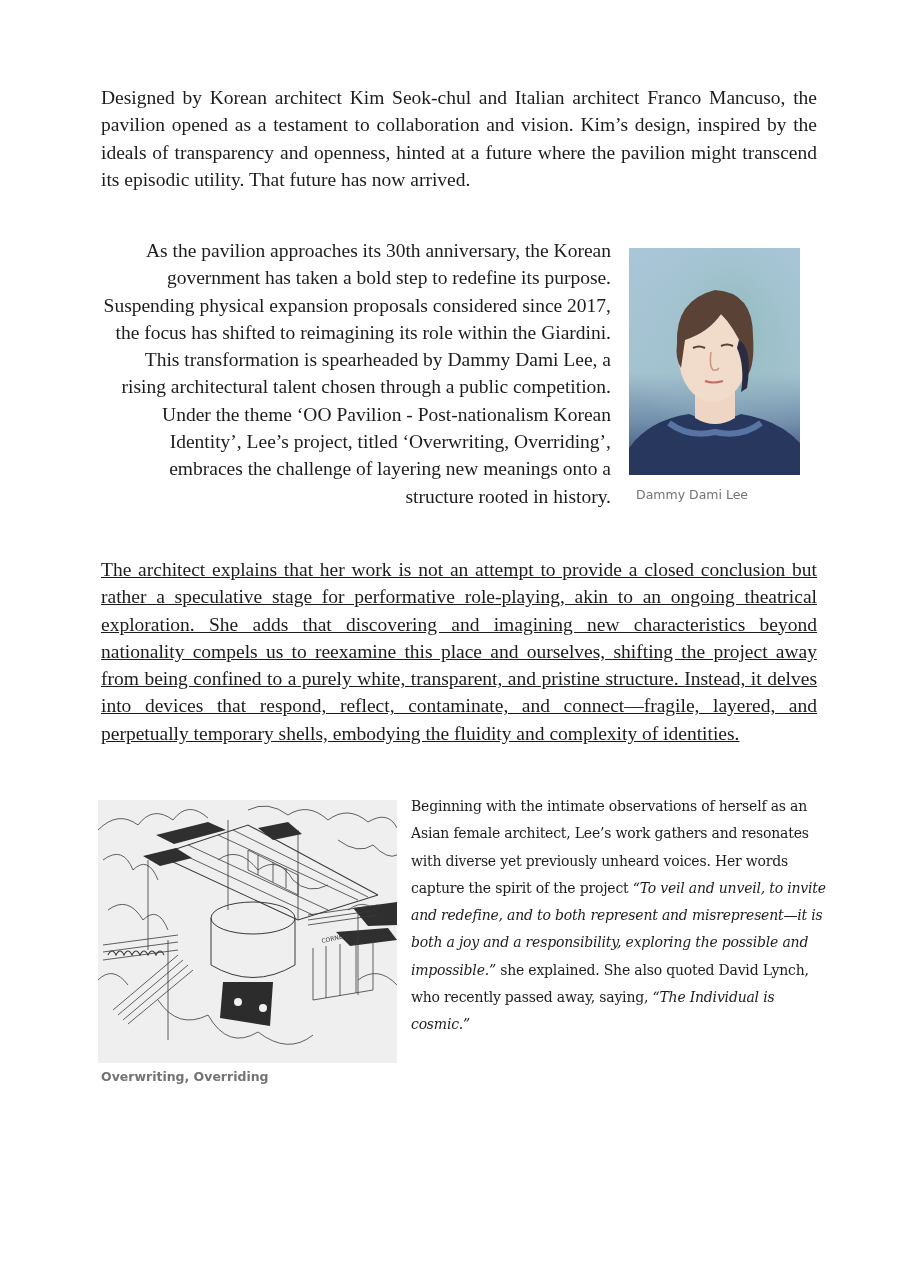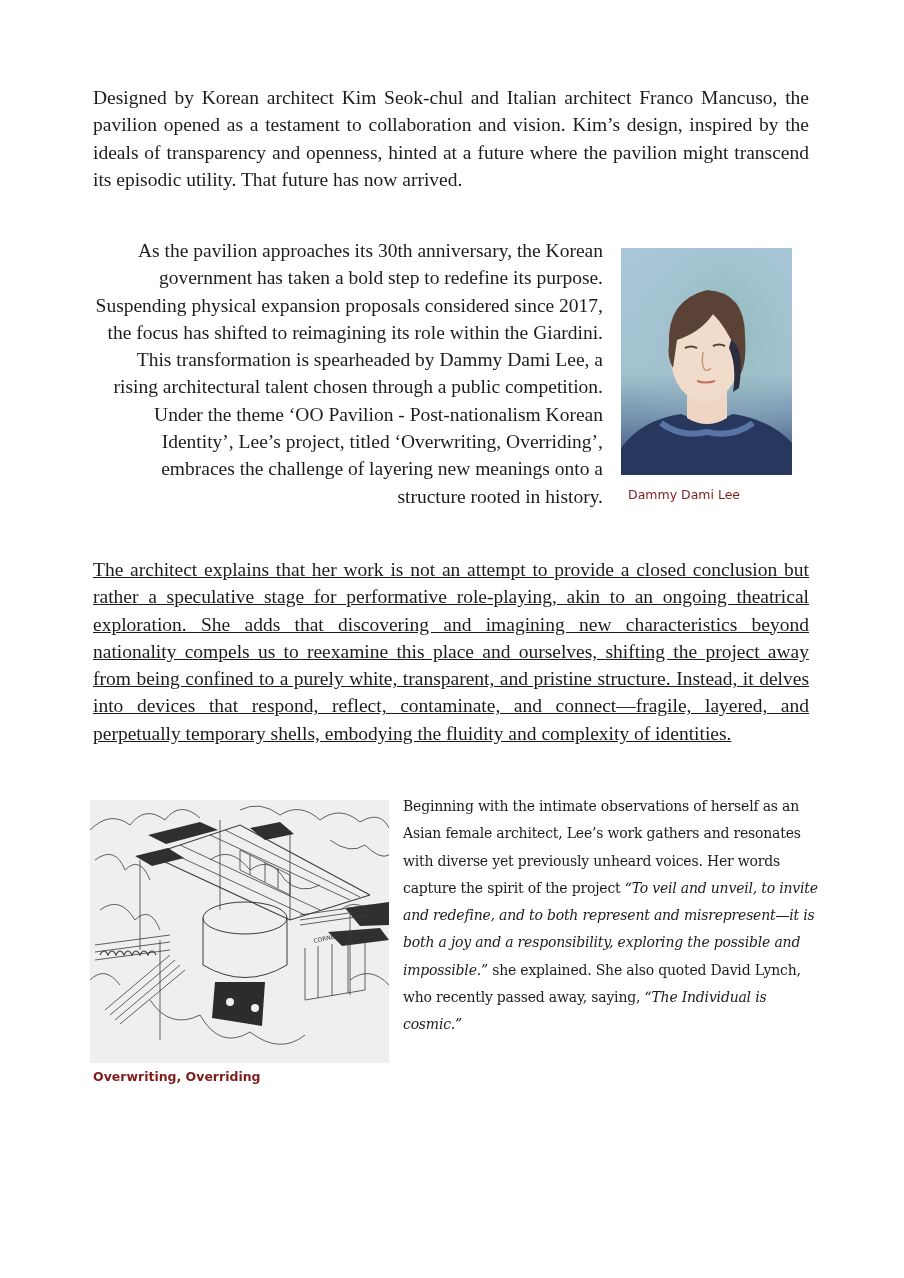--- a/index.html
+++ b/index.html
@@ -1,17 +1,17 @@
 <!DOCTYPE html>
 <html><head>
 <meta charset="utf-8">
 <style>
   html, body { margin: 0; padding: 0; background: #ffffff; }
   body { width: 904px; height: 1278px; position: relative; overflow: hidden; }
-  .page { position: absolute; left: 4px; top: 0; width: 780px; height: 1278px; background: #fff; }
+  .page { position: absolute; left: 12px; top: 0; width: 780px; height: 1278px; background: #fff; }
   .p {
     position: absolute;
     font-family: "Liberation Serif", "DejaVu Serif", serif;
     font-size: 19.5px;
     line-height: 27.3px;
     color: #1c1c1c;
     margin: 0;
     text-align: justify;
     hyphens: auto;
   }
@@ -24,21 +24,21 @@
 
   .photo {
     position: absolute; left: 617px; top: 248px; width: 171px; height: 227px;
     background: linear-gradient(180deg, #a9c6d8 0%, #a3c2cf 55%, #6e8aa8 78%, #2f3f66 100%);
     overflow: hidden;
   }
   .caption {
     position: absolute;
     font-family: "DejaVu Sans", "Liberation Sans", sans-serif;
     font-size: 12.5px;
-    color: #7f1d1d;
+    color: #737373;
   }
   .cap1 { left: 624px; top: 487px; }
   .cap2 { left: 89px; top: 1069px; font-weight: bold; }
 
   .drawing {
     position: absolute; left: 86px; top: 800px; width: 299px; height: 263px;
     background: #efefef;
     overflow: hidden;
   }
   .endmark {

